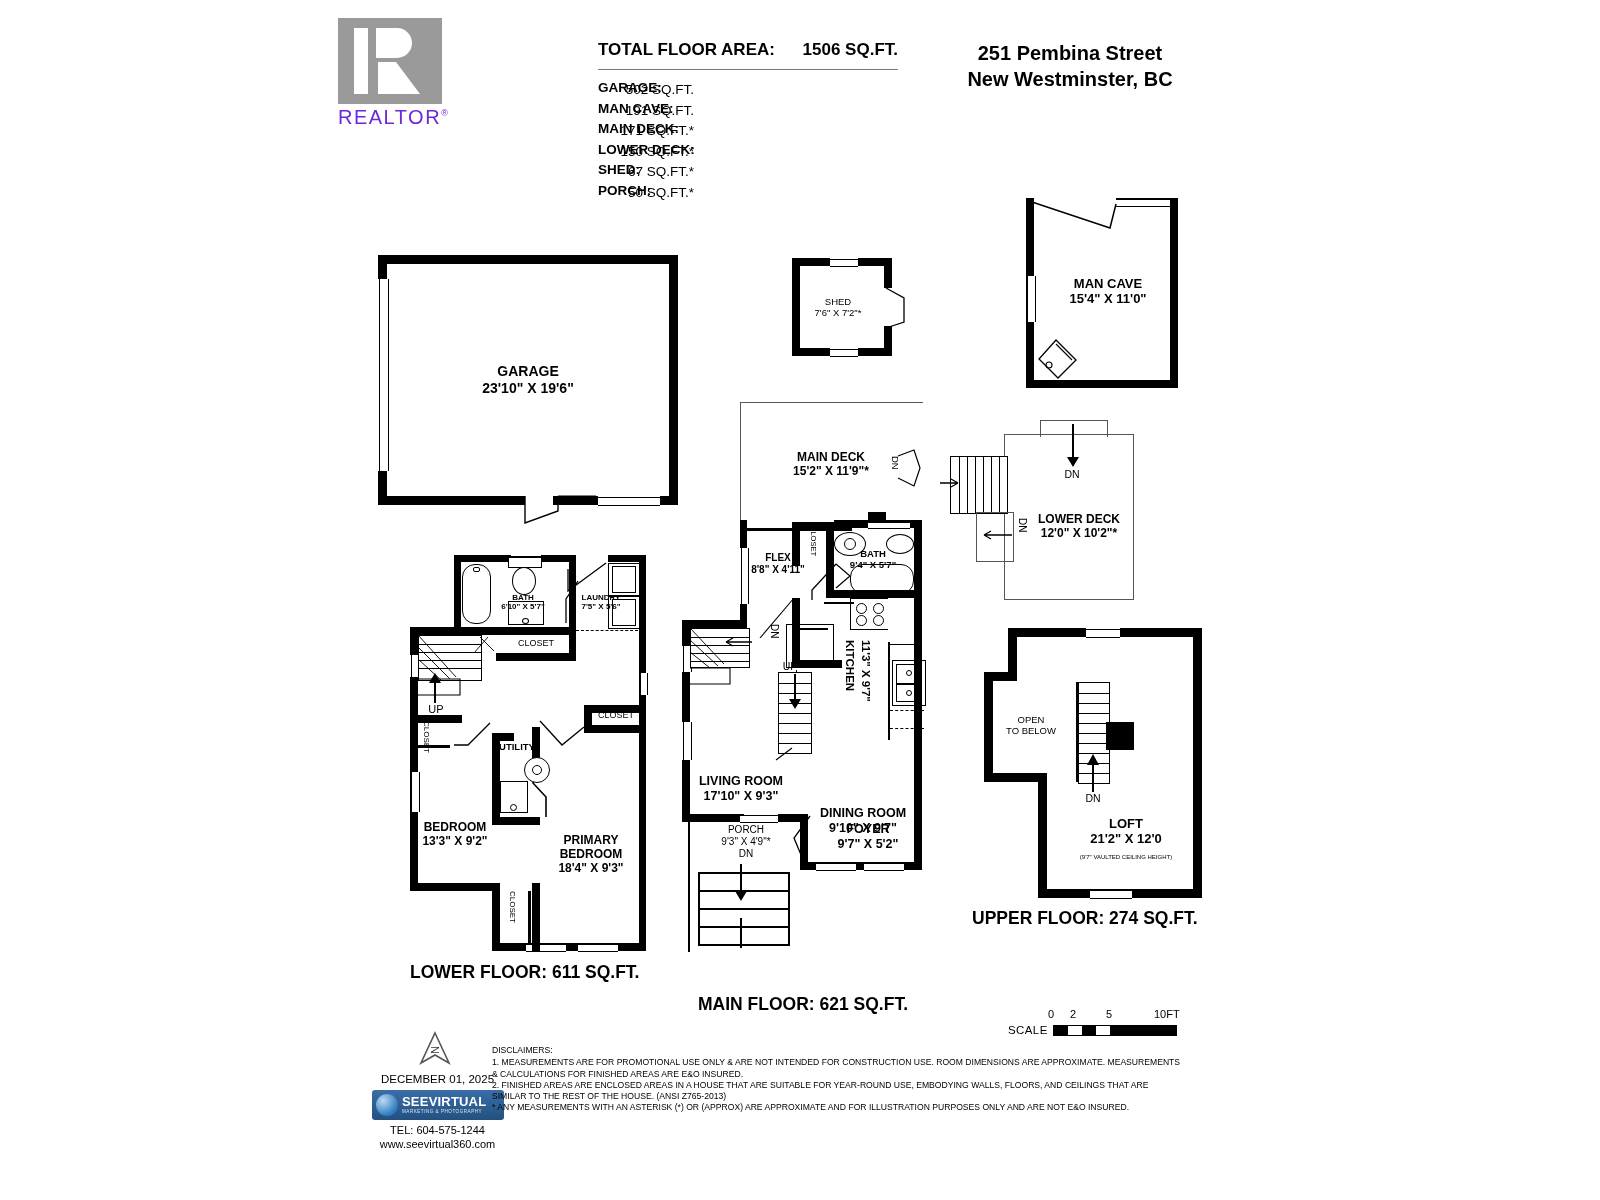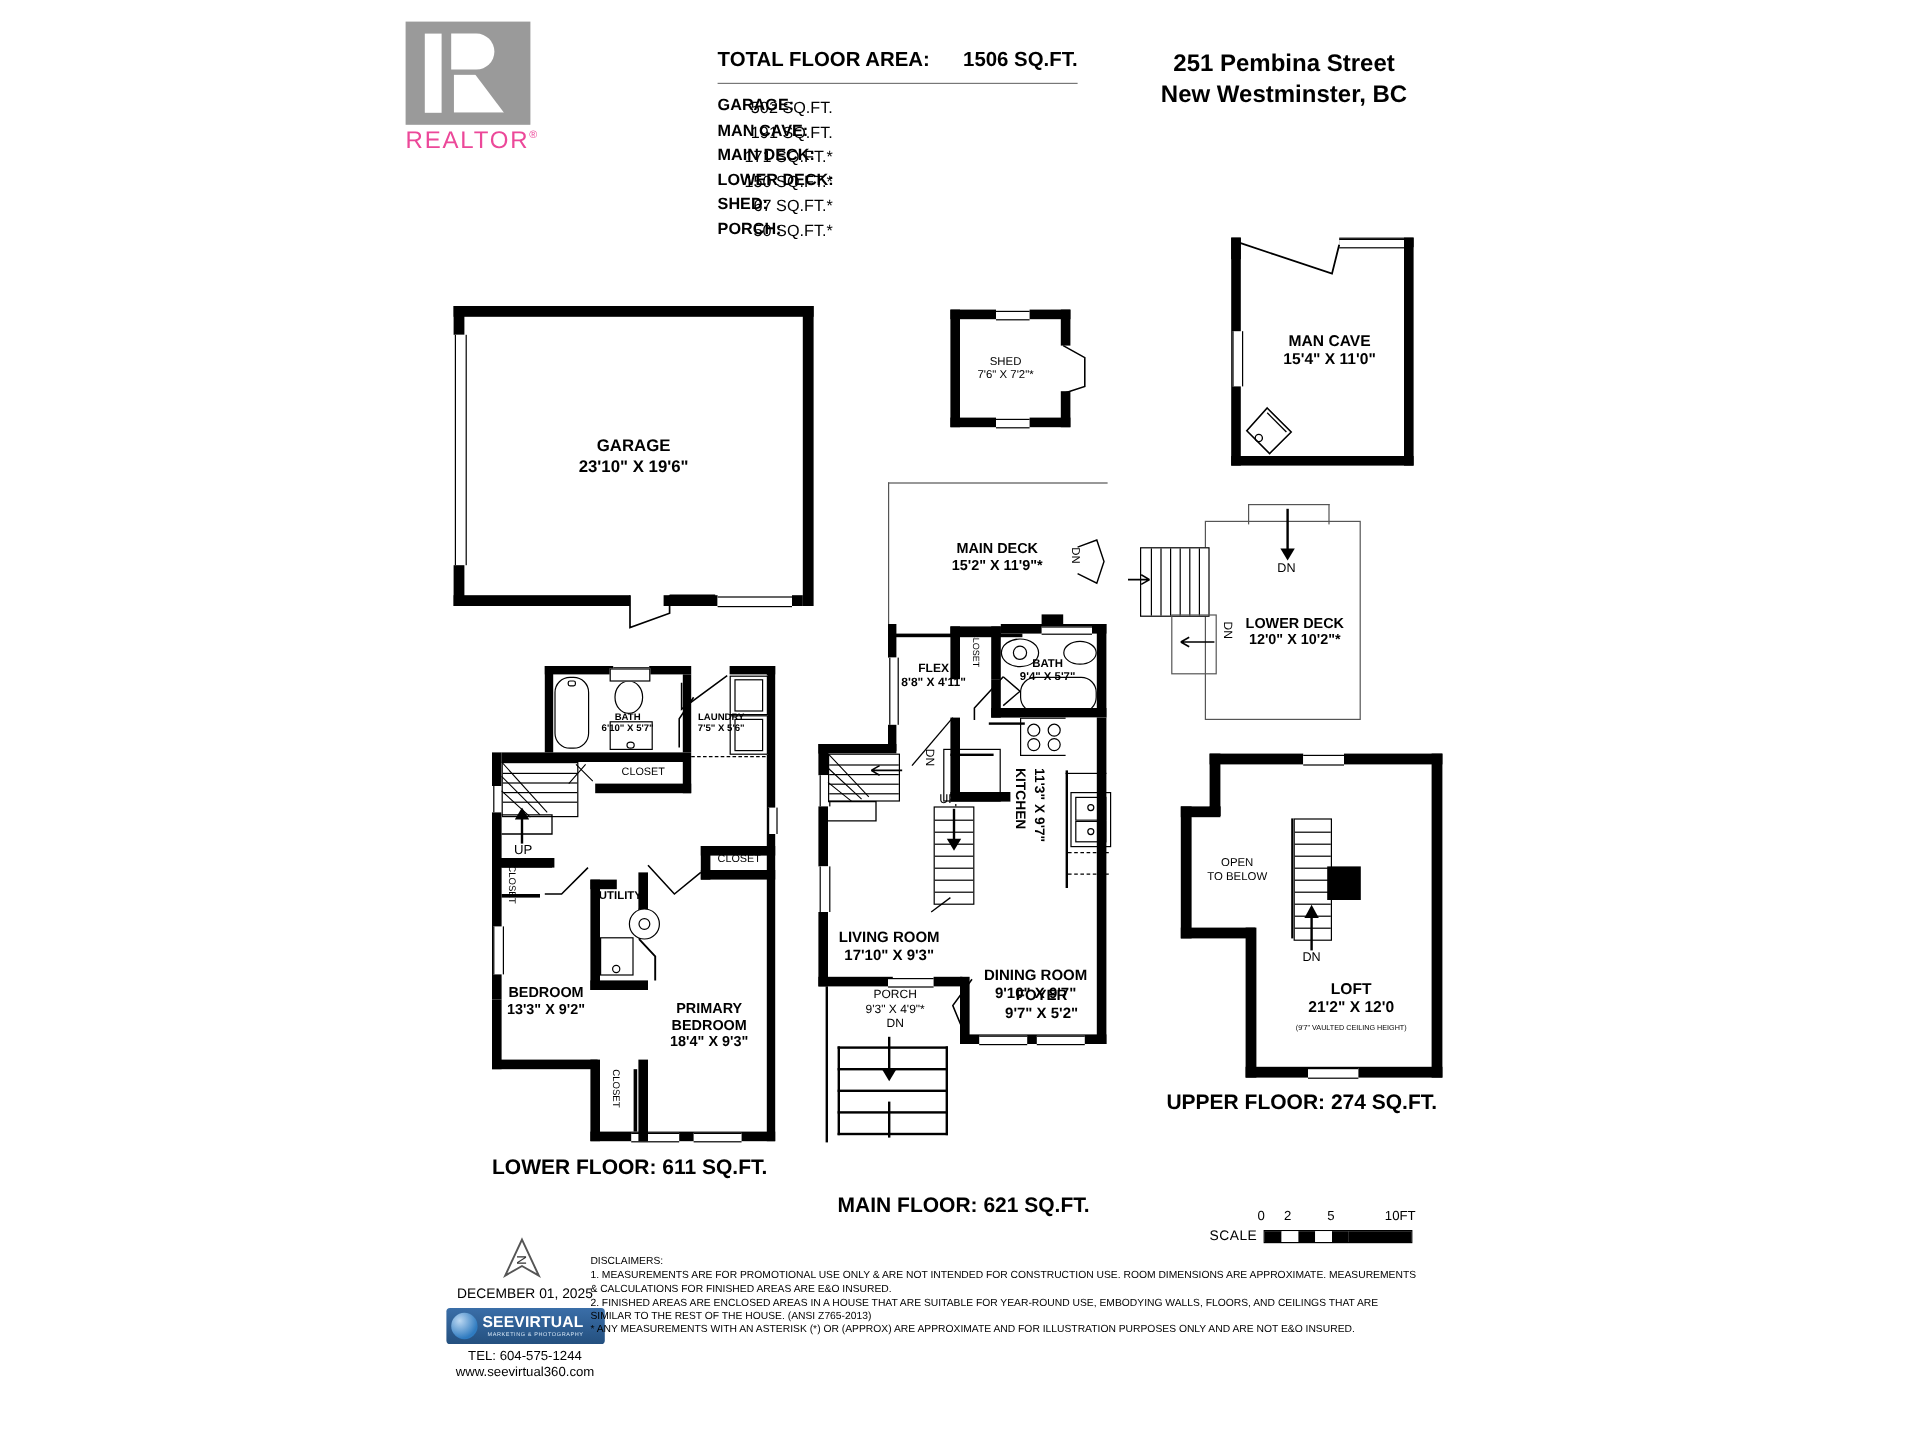--- a/index.html
+++ b/index.html
@@ -8,21 +8,21 @@
   .abs{position:absolute;}
 
   
   #realtor-logo{left:338px;top:18px;width:110px;height:110px;}
   #realtor-logo .mark{width:104px;height:86px;background:#9a9a9a;position:relative;}
   #realtor-logo .mark .bar{position:absolute;left:16px;top:10px;width:14px;height:66px;background:#fff;}
   #realtor-logo .mark .bowl{position:absolute;left:38px;top:10px;width:36px;height:30px;
        background:#fff;border-radius:0 16px 16px 0;}
   #realtor-logo .mark .leg{position:absolute;left:40px;top:44px;width:42px;height:32px;background:#fff;
        clip-path:polygon(0 0,18px 0,100% 100%,0 100%);}
-  #realtor-logo .word{font-size:20px;letter-spacing:1.5px;color:#ec4899;margin-top:2px;}
+  #realtor-logo .word{font-size:20px;letter-spacing:1.5px;color:#6d28d9;margin-top:2px;}
   #realtor-logo .word sup{font-size:9px;}
 
   #summary{left:598px;top:40px;width:300px;}
   #summary .total{display:flex;justify-content:space-between;font-weight:bold;font-size:17px;}
   #summary hr{border:none;border-top:1.6px solid #777;margin:9px 0 10px 0;}
   #summary .row{display:flex;justify-content:space-between;font-size:13.5px;line-height:20.5px;}
   #summary .row .lbl{text-align:left;}
   #summary .row .val{text-align:right;min-width:96px;}
 
   #address{left:900px;top:40px;width:340px;text-align:center;
@@ -59,21 +59,21 @@
   #scale-wrap .bar i{display:block;height:100%;}
 
   
   #compass{left:415px;top:1030px;width:40px;height:40px;}
   #date-line{left:370px;top:1073px;width:135px;text-align:center;font-size:11.5px;}
   #sv-logo{left:372px;top:1090px;width:132px;height:30px;
            background:linear-gradient(#3a6ea8,#24507f);border-radius:3px;
            display:flex;align-items:center;padding-left:4px;box-sizing:border-box;}
   #sv-logo .globe{width:22px;height:22px;border-radius:50%;
            background:radial-gradient(circle at 32% 30%,#bcd8f2,#2f7bc0 70%);flex:0 0 auto;}
-  #sv-logo .txt{margin-left:4px;line-height:1;text-align:right;}
+  #sv-logo .txt{margin-left:4px;line-height:1;}
   #sv-logo .t1{font-size:13px;font-weight:bold;color:#fff;letter-spacing:.2px;}
   #sv-logo .t1 b{color:#fff;}
   #sv-logo .t2{font-size:4.6px;color:#d3e4f5;letter-spacing:.5px;margin-top:2px;}
   #tel-line,#web-line{left:370px;width:135px;text-align:center;font-size:11px;}
   #tel-line{top:1124px;} #web-line{top:1138px;}
 
   #disclaimers{left:492px;top:1045px;width:690px;font-size:8.6px;line-height:11.3px;}
   #disclaimers .h{margin-bottom:1px;}
   #disclaimers p{margin:0;}
 </style>

